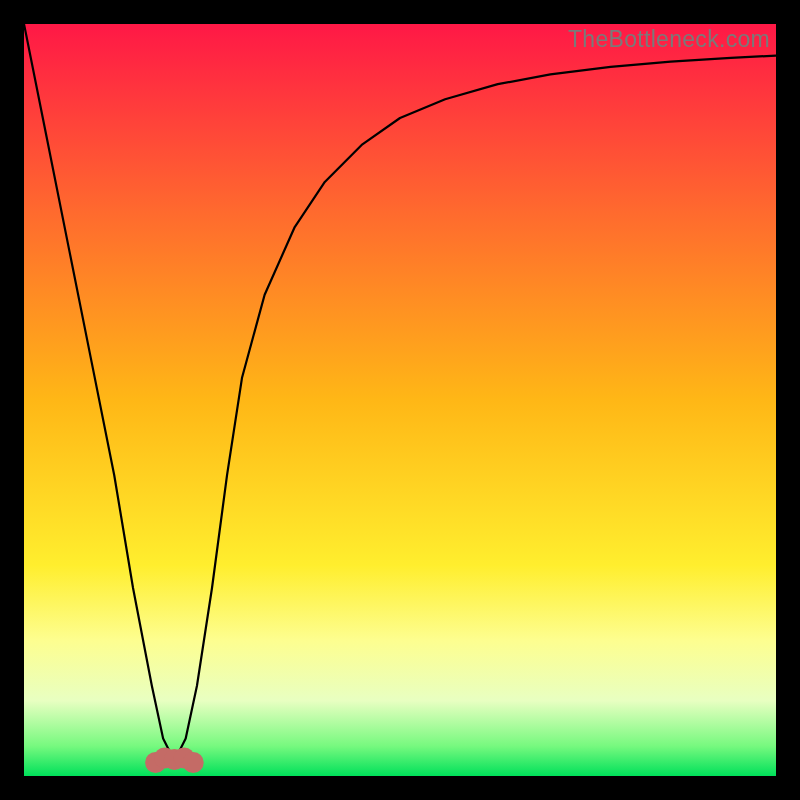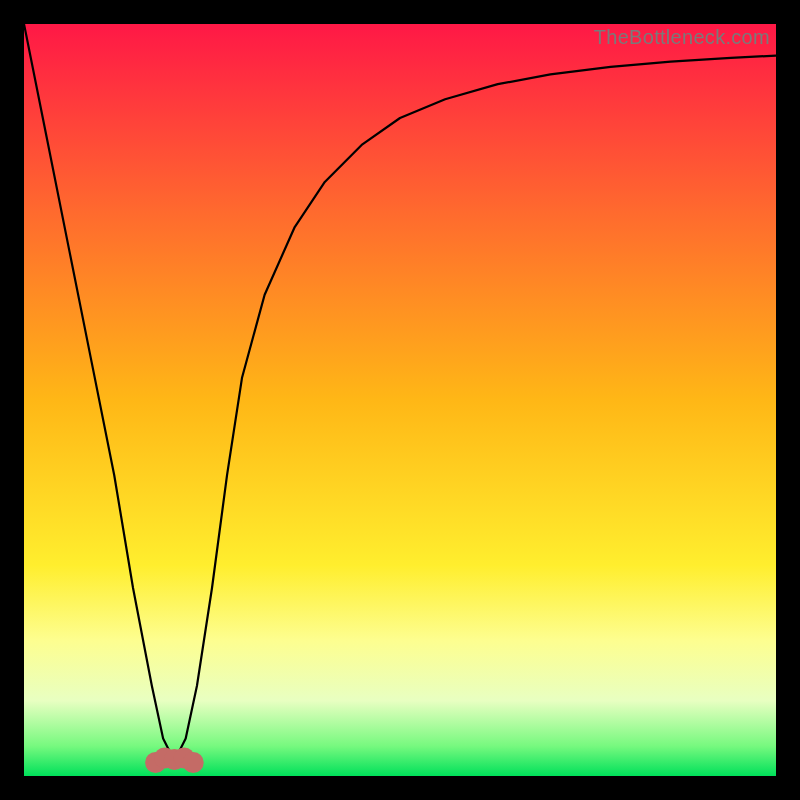--- a/index.html
+++ b/index.html
@@ -17,21 +17,21 @@
     top: 24px;
     width: 752px;
     height: 752px;
     background: #000;
   }
   .watermark {
     position: absolute;
     top: 2px;
     right: 6px;
     color: #7a7a7a;
-    font-size: 20px;
+    font-size: 23px;
     font-weight: 500;
     letter-spacing: 0.3px;
     z-index: 10;
   }
   svg { display: block; }
 </style>
 </head>
 <body>
 
 <div class="frame">

